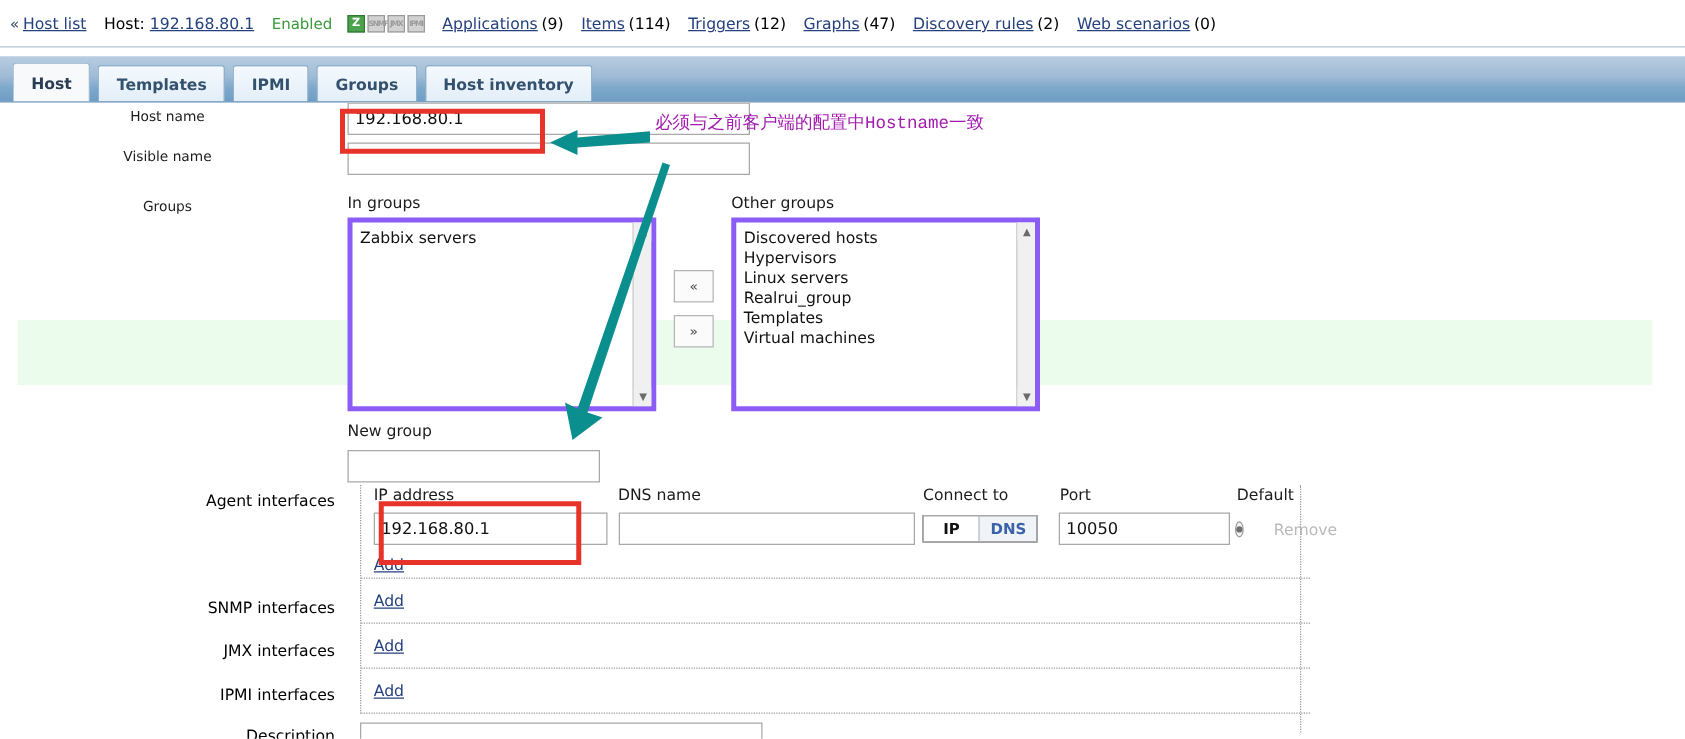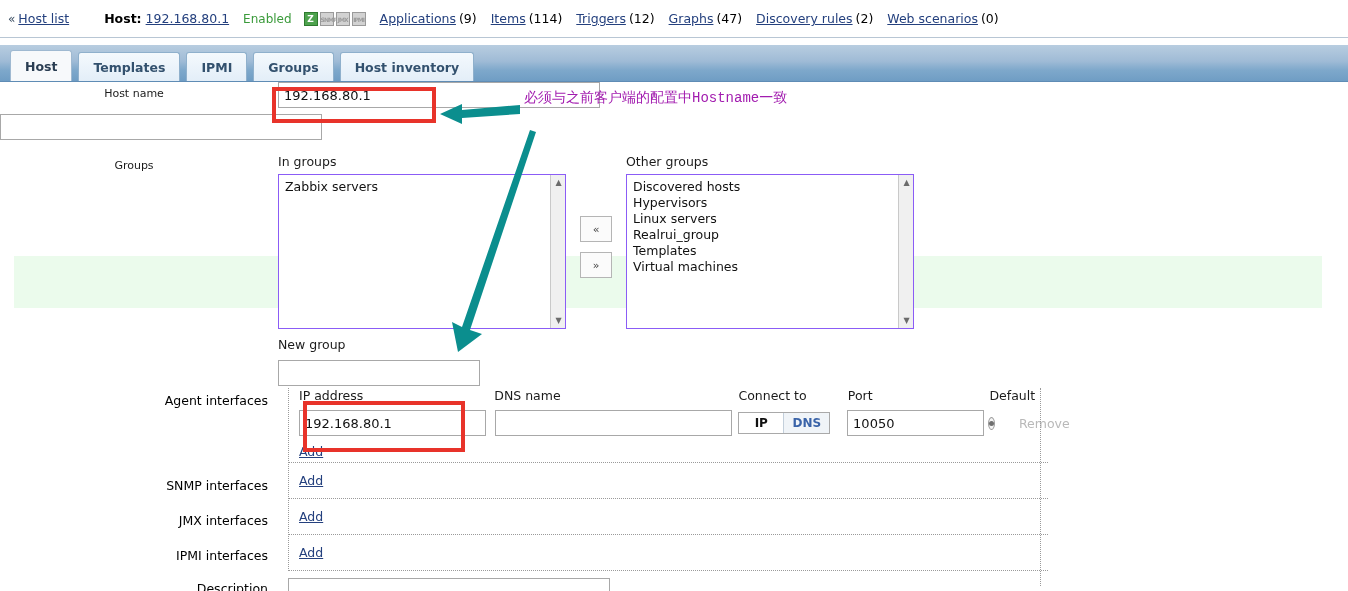--- a/index.html
+++ b/index.html
@@ -14,21 +14,21 @@
   
   .topbar{
     position:absolute;left:0;top:0;width:1348px;height:37px;
     background:#ffffff;border-bottom:1px solid #b8c6d4;
     display:flex;align-items:center;
   }
   .topbar-inner{display:flex;align-items:center;padding-left:8px;gap:0px;white-space:nowrap;}
   .tb-item{font-size:12.5px;margin-right:14px;display:inline-flex;align-items:center;}
   .tb-chev{color:#3c4f63;margin-right:3px;font-size:12px;}
   .lnk{color:#24407e;text-decoration:underline;cursor:pointer;}
-  .tb-bold{font-weight:bold;color:#000;margin-right:4px;margin-left:21px;}
+  .tb-bold{font-weight:normal;color:#000;margin-right:4px;}
   .tb-enabled{color:#3a9a3a;font-weight:normal;margin-right:12px;}
   .tb-count{color:#000;margin-left:3px;}
 
   
   .badges{display:inline-flex;align-items:center;gap:2px;margin-right:14px;}
   .badge{
     width:14px;height:14px;display:inline-block;position:relative;
     border:1px solid #7f7f7f;box-sizing:border-box;font-size:9px;
     line-height:12px;text-align:center;font-weight:bold;
     font-family:"DejaVu Sans","Liberation Sans",sans-serif;
@@ -75,21 +75,21 @@
   }
 
   .hostname-row{height:32px;}
   .visible-row{height:28px;}
 
   
   .groups-wrap{display:flex;align-items:flex-start;}
   .grp-col{display:flex;flex-direction:column;}
   .grp-title{font-size:12.5px;color:#1b1b1b;margin-bottom:5px;}
   .listbox{
-    width:288px;height:155px;background:#fff;border:1px solid #8b5cf6;
+    width:247px;height:155px;background:#fff;border:4px solid #8b5cf6;
     position:relative;overflow:hidden;box-sizing:border-box;
   }
   .lb-items{padding:4px 6px;font-size:12.5px;color:#111;line-height:16px;}
   .lb-items div{white-space:nowrap;cursor:pointer;}
   .lb-scroll{
     position:absolute;right:0;top:0;width:15px;height:100%;
     background:#f0f0f0;border-left:1px solid #c9c9c9;box-sizing:border-box;
   }
   .lb-arrow{
     width:15px;height:15px;display:flex;align-items:center;justify-content:center;
@@ -227,20 +227,21 @@
   <div class="form">
 
     <div class="row hostname-row">
       <div class="lbl">Host name</div>
       <div class="fld">
         <input class="txt" style="width: 310px;" value="192.168.80.1">
       </div>
     </div>
 
     <div class="row visible-row">
+      <div class="lbl">Visible name</div>
       <div class="fld">
         <input class="txt" style="width: 310px;" value="">
       </div>
     </div>
 
     <div class="row" style="margin-top:12px;">
       <div class="lbl">Groups</div>
       <div class="fld">
         <div class="groups-wrap">
 

